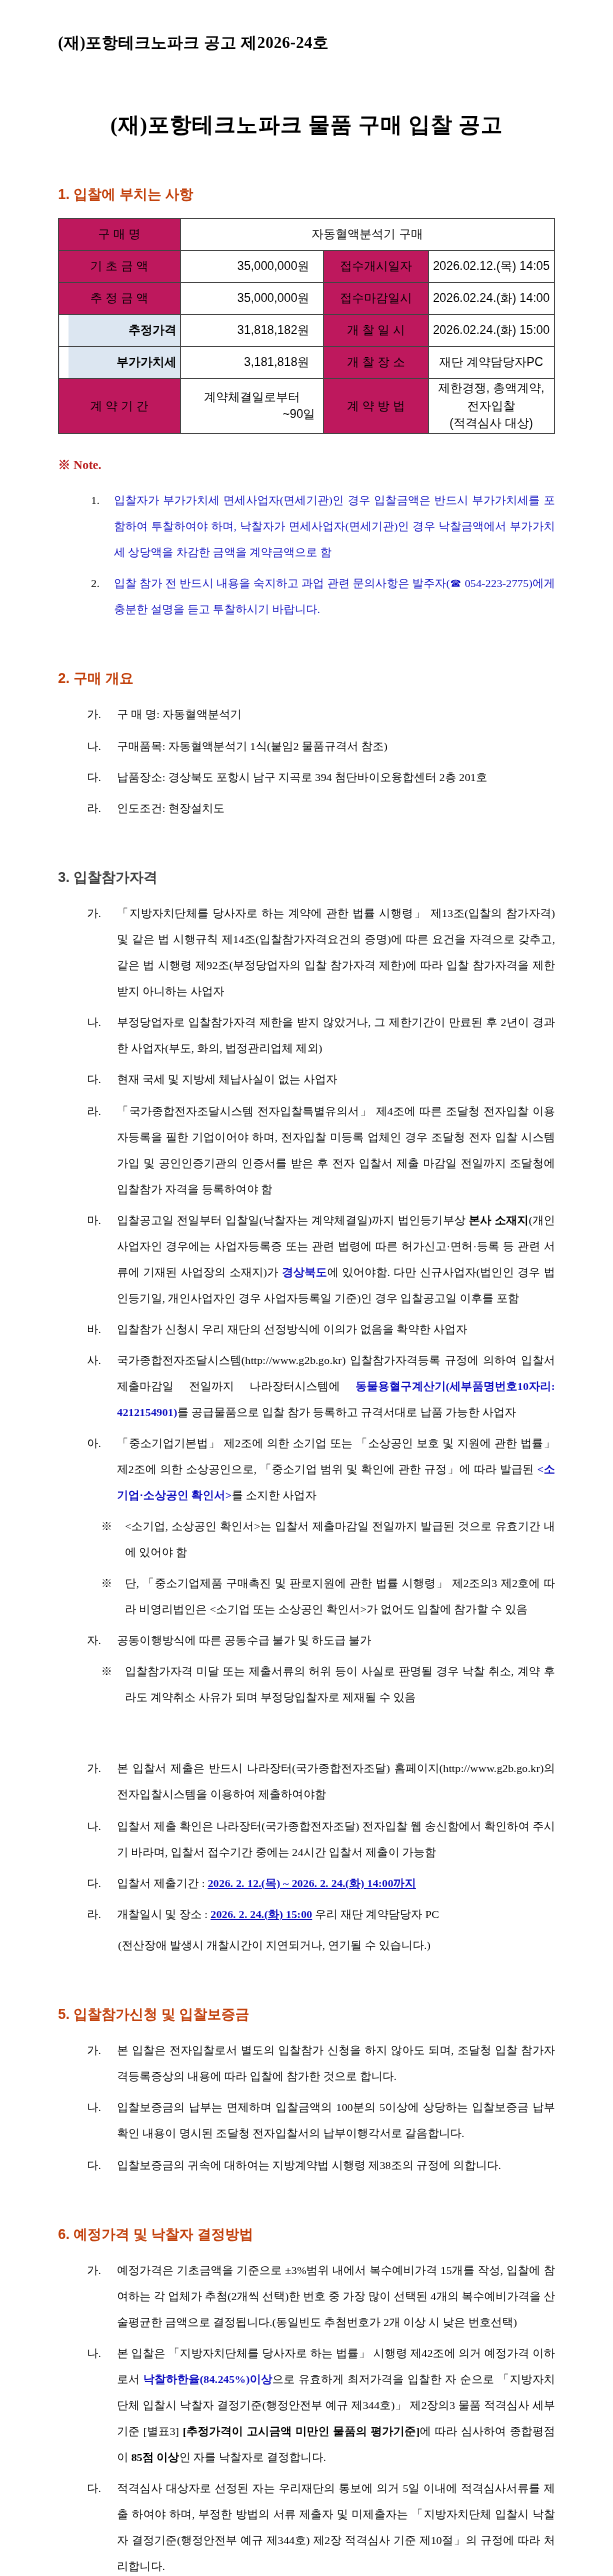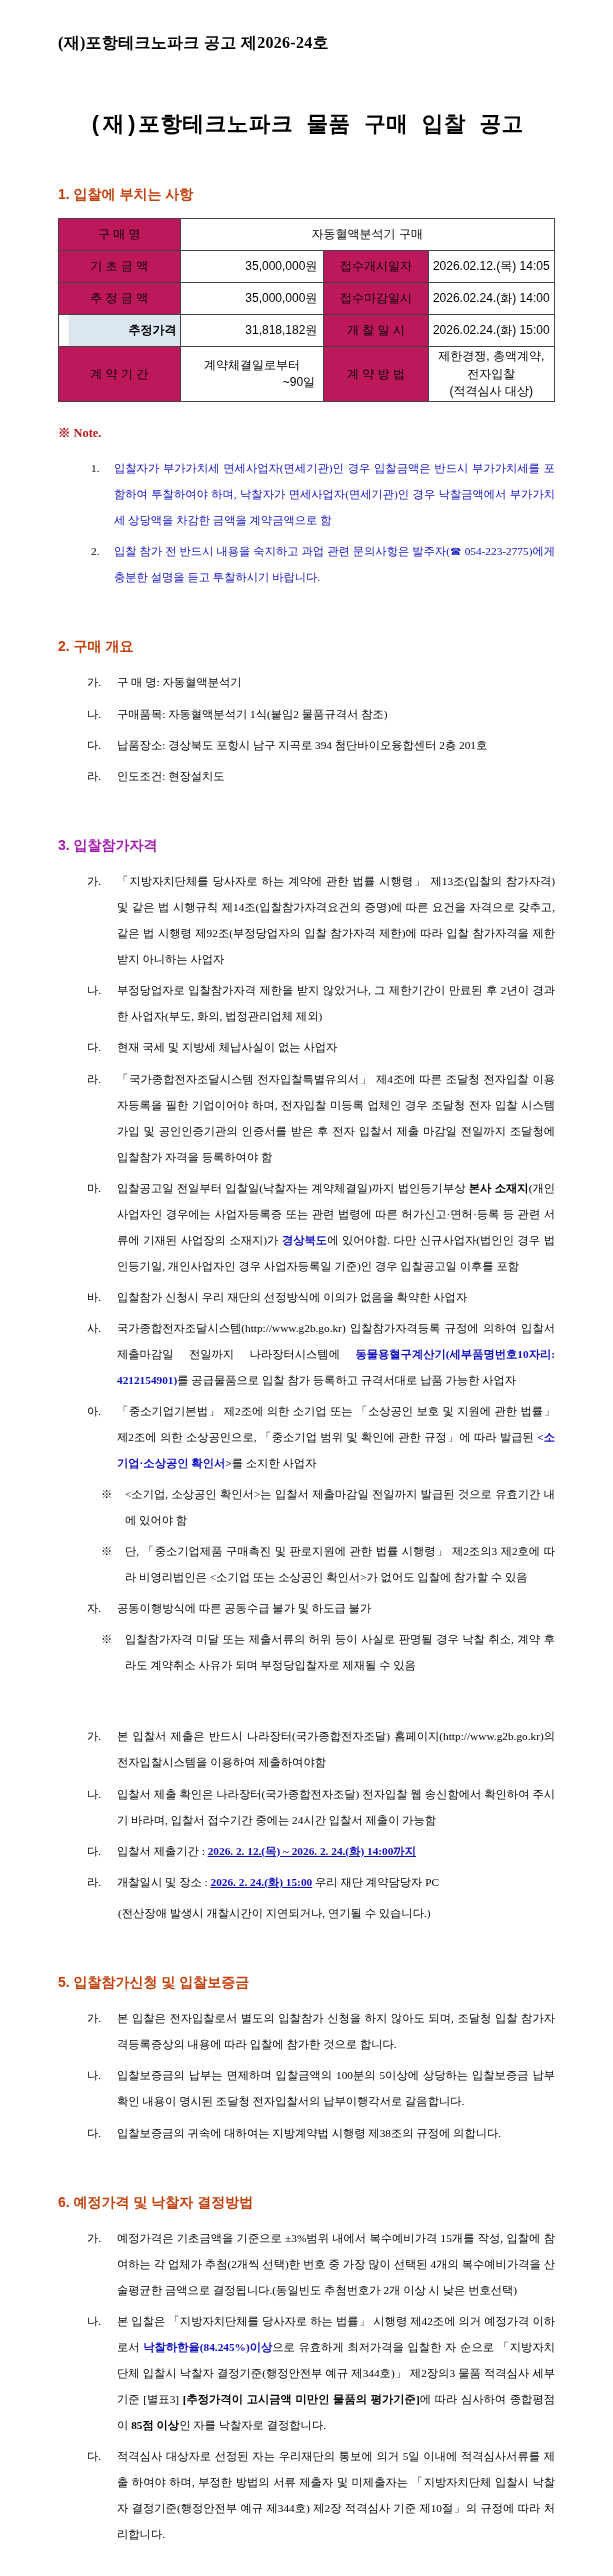--- a/index.html
+++ b/index.html
@@ -4,32 +4,32 @@
 <style>
   html,body{margin:0;padding:0;background:#ffffff;}
   body{
     width:613px; min-height:3191px; margin:0 auto;
     font-family:"Liberation Serif","DejaVu Serif",serif;
     color:#000; font-size:11.3px; line-height:2.3;
     box-sizing:border-box; padding:25px 58px 31px 58px;
   }
   .notice-no{ font-size:16px; letter-spacing:0.3px;font-weight:bold; }
   .doc-title{
-    text-align:center; font-family:Liberation Mono, monospace;
+    text-align:center; font-family:Liberation Serif, serif;
     font-weight:bold; font-size:21.6px; letter-spacing:0.5px;
     margin-top:49px; margin-bottom:20.6px; line-height:1.3;
   }
   .sec{ margin-top:45px; }
   .sec.tight{ margin-top:21.6px; }
   .sec-heading{
     font-family:"Liberation Sans","DejaVu Sans",sans-serif;
     font-weight:bold; font-size:14px; line-height:1.5; margin-bottom:13.4px;
     color:#c2410c;
   }
-  .sec-heading.green{ color:#a21caf; }
+  .sec-heading.green{ color:#404040; }
   .sec-heading.note-head{ color:#b91c1c; font-family:"Liberation Serif","DejaVu Serif",serif; font-size:12.4px; }
   .item{ display:flex; margin:5.2px 0; text-align:justify; }
   .item .lbl{ flex:none; }
   .item .txt{ flex:1 1 auto; min-width:0; }
   .li{ margin-left:29px; } .li .lbl{ width:30px; }
   .numli{ margin-left:33px; } .numli .lbl{ width:23px; }
   .note{ margin-left:43px; } .note .lbl{ width:24px; }
   .cont{ margin-left:60px;align-items:flex-end; }
   .b{ font-weight:bold; }
   .blue{ color:#1010c0; }
@@ -40,21 +40,21 @@
     font-family:"Liberation Sans","DejaVu Sans",sans-serif; font-size:12px;
     border:1px solid #9a9a9a;
   }
   .bid-table td{ border:0.5px solid #444; height:29px; padding:1px 3.1px; line-height:1.45; }
   .bid-table td.hcell{ background:#be185d; text-align:center; font-weight:normal; }
   .bid-table td.ind{
     padding:1px 3.1px 1px 12.4px;
     background:linear-gradient(to right,#ffffff 0 8.8px,#444 8.8px 9.3px,#dce6f1 9.3px);
     text-align:right; font-weight:bold;
   }
-  .bid-table td.amount{ text-align:right; padding-right:6px; }
+  .bid-table td.amount{ text-align:right; padding-right:14px; }
   .bid-table td.center{ text-align:center; }
   .bid-table td .line-c{ text-align:center; }
   .bid-table td .line-r{ text-align:right; padding-right:5.2px; }
   .bid-table tr.tall td{ height:52px; }
 </style>
 </head>
 <body>
 
 <div class="notice-no">(재)포항테크노파크 공고 제2026-24호</div>
 
@@ -85,20 +85,26 @@
         <td class="hcell">추 정 금 액</td>
         <td class="amount">35,000,000원</td>
         <td class="hcell">접수마감일시</td>
         <td class="center">2026.02.24.(화) 14:00</td>
       </tr>
       <tr>
         <td class="ind">추정가격</td>
         <td class="amount">31,818,182원</td>
         <td class="hcell">개 찰 일 시</td>
         <td class="center">2026.02.24.(화) 15:00</td>
+      </tr>
+      <tr>
+        <td class="ind">부가가치세</td>
+        <td class="amount">3,181,818원</td>
+        <td class="hcell">개 찰 장 소</td>
+        <td class="center">재단 계약담당자PC</td>
       </tr>
       <tr class="tall">
         <td class="hcell">계 약 기 간</td>
         <td>
           <div class="line-c">계약체결일로부터</div>
           <div class="line-r">~90일</div>
         </td>
         <td class="hcell">계 약 방 법</td>
         <td>
           <div class="line-c">제한경쟁, 총액계약, 전자입찰</div>

